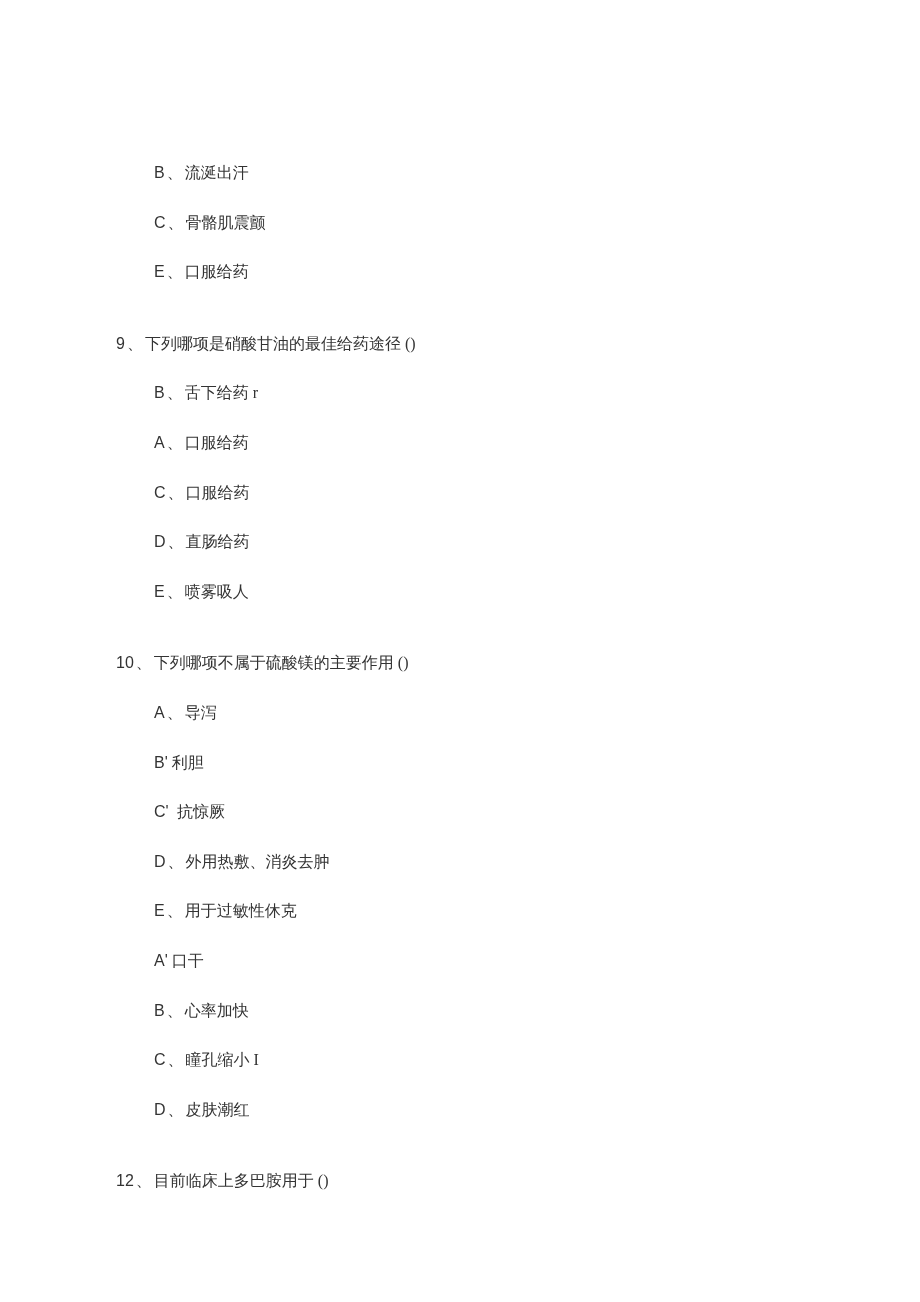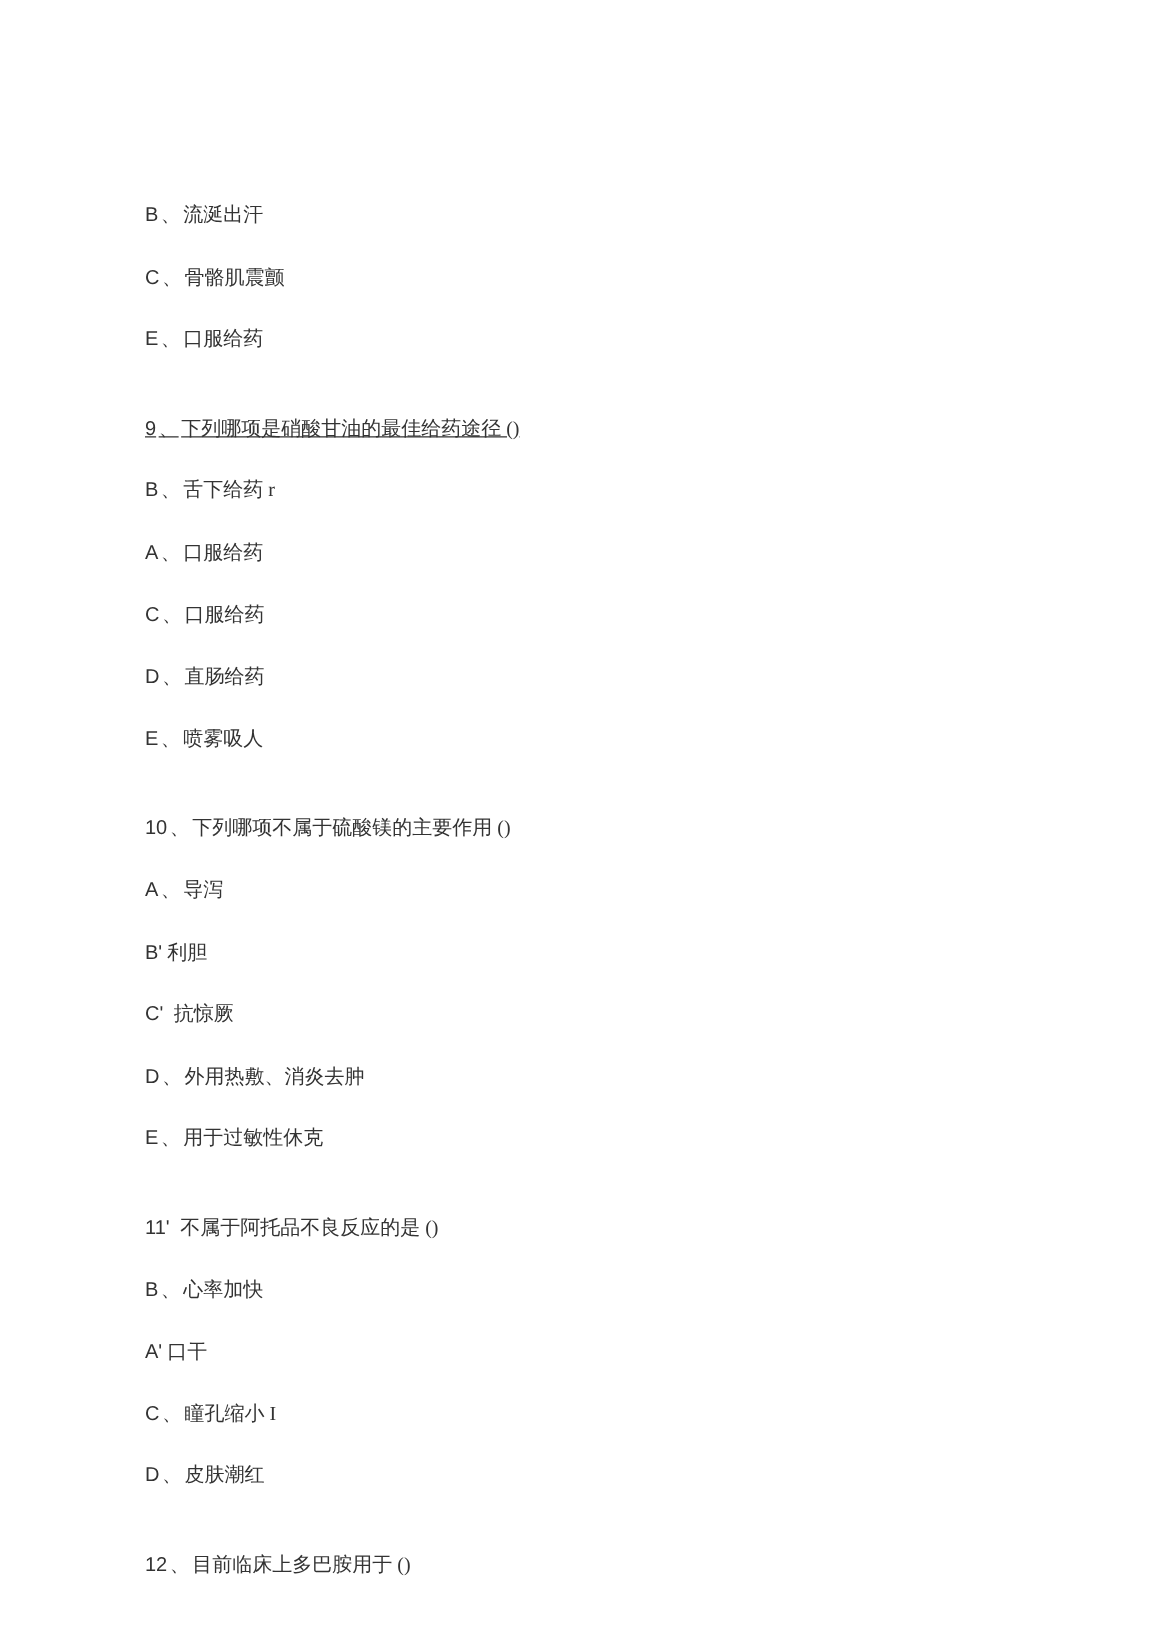--- a/index.html
+++ b/index.html
@@ -12,20 +12,21 @@
       min-height: 1302px;
       background-color: #ffffff;
       font-family: Arial, "Microsoft YaHei", "SimSun", sans-serif;
       font-size: 16px;
       color: #333333;
       padding: 160px 116px 100px 116px;
     }
     .option {
       margin-bottom: 24px;
       line-height: 1.6;
+      margin-left: 38px;
     }
     .option .letter {
       font-family: Arial, sans-serif;
       letter-spacing: 0;
     }
     .option .sep {
       margin: 0 2px;
     }
     .option .text {
       font-family: "SimSun", "Microsoft YaHei", serif;
@@ -39,21 +40,20 @@
       font-family: Arial, sans-serif;
     }
     .question .sep {
       margin: 0 2px;
     }
     .question .text {
       font-family: "SimSun", "Microsoft YaHei", serif;
     }
     .question.first {
       margin-top: 46px;
-      text-decoration: underline;
     }
     .question.lastq {
       margin-top: 46px;
     }
   </style>
 </head>
 <body>
 
 <div id="container">
     <div class="option"><span class="letter">B</span><span class="sep">、</span><span class="text">流涎出汗</span></div>
@@ -64,19 +64,18 @@
     <div class="option"><span class="letter">A</span><span class="sep">、</span><span class="text">口服给药</span></div>
     <div class="option"><span class="letter">C</span><span class="sep">、</span><span class="text">口服给药</span></div>
     <div class="option"><span class="letter">D</span><span class="sep">、</span><span class="text">直肠给药</span></div>
     <div class="option"><span class="letter">E</span><span class="sep">、</span><span class="text">喷雾吸人</span></div>
     <div class="question "><span class="num">10</span><span class="sep">、</span><span class="text">下列哪项不属于硫酸镁的主要作用 ()</span></div>
     <div class="option"><span class="letter">A</span><span class="sep">、</span><span class="text">导泻</span></div>
     <div class="option"><span class="letter">B'</span><span class="sep"></span><span class="text">利胆</span></div>
     <div class="option"><span class="letter">C'</span><span class="sep"> </span><span class="text">抗惊厥</span></div>
     <div class="option"><span class="letter">D</span><span class="sep">、</span><span class="text">外用热敷、消炎去肿</span></div>
     <div class="option"><span class="letter">E</span><span class="sep">、</span><span class="text">用于过敏性休克</span></div>
-    <div class="question "><span class="num">11'</span><span class="sep"> </span><span class="text">不属于阿托品不良反应的是 ()</span></div>
+    <div class="option"><span class="letter">A'</span><span class="sep"></span><span class="text">口干</span></div>
     <div class="option"><span class="letter">B</span><span class="sep">、</span><span class="text">心率加快</span></div>
-    <div class="option"><span class="letter">A'</span><span class="sep"></span><span class="text">口干</span></div>
     <div class="option"><span class="letter">C</span><span class="sep">、</span><span class="text">瞳孔缩小 I</span></div>
     <div class="option"><span class="letter">D</span><span class="sep">、</span><span class="text">皮肤潮红</span></div>
     <div class="question lastq"><span class="num">12</span><span class="sep">、</span><span class="text">目前临床上多巴胺用于 ()</span></div>
   </div>
 
 </body></html>

